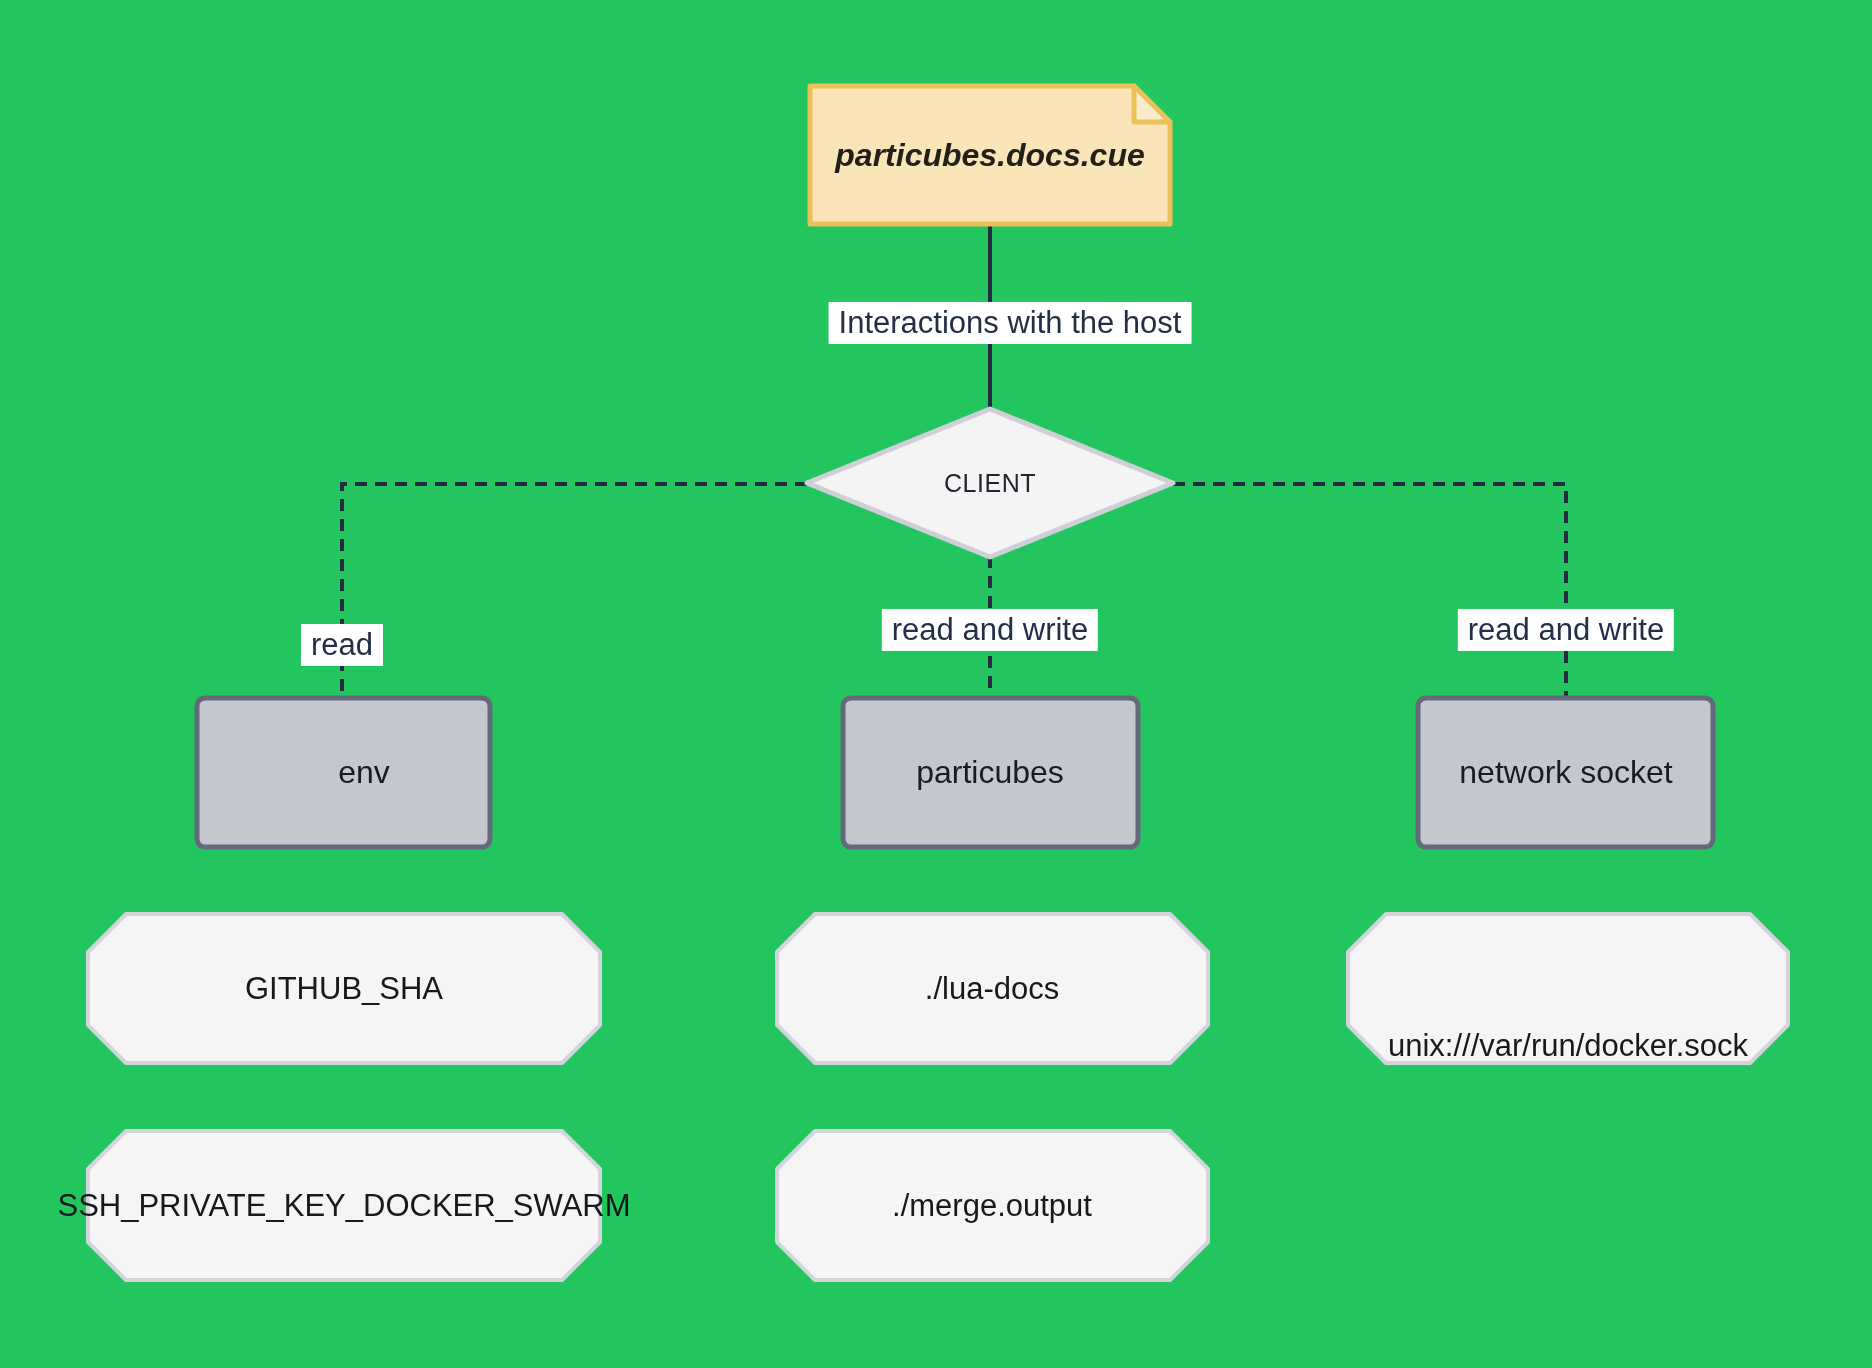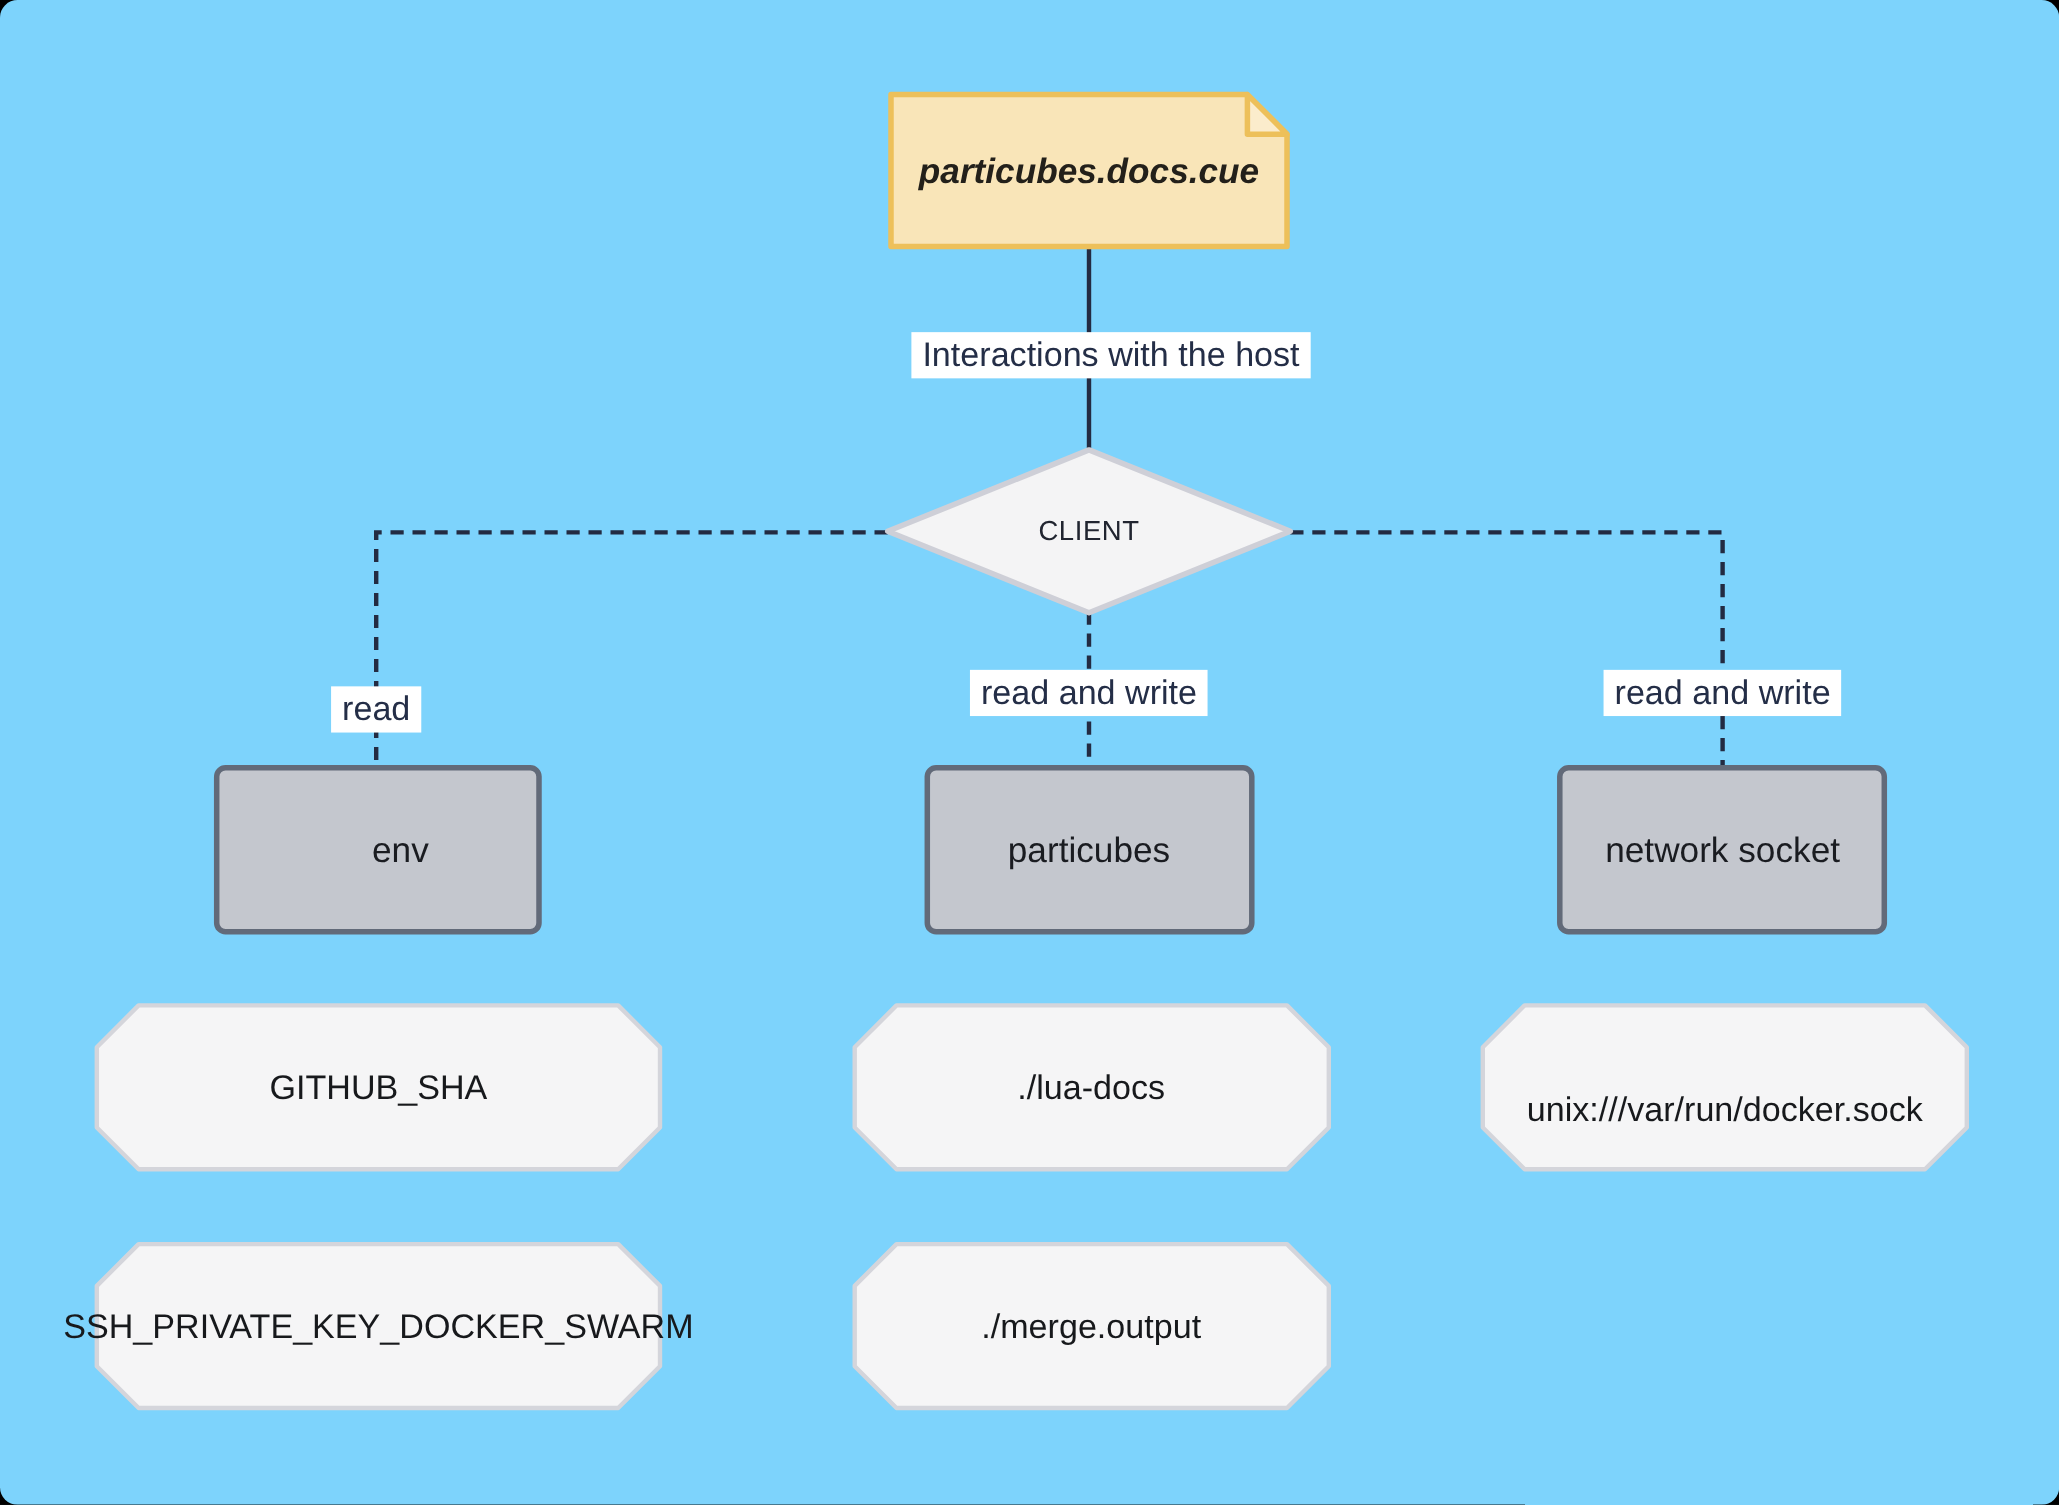--- a/index.html
+++ b/index.html
@@ -4,24 +4,23 @@
 <style>
   html, body {
     margin: 0;
     padding: 0;
     background: #000000;
   }
   .stage {
     position: relative;
     width: 1872px;
     height: 1368px;
-    background: #7dd3fc;
+    background: #22c55e;
     overflow: hidden;
     font-family: "Liberation Sans", "DejaVu Sans", sans-serif;
-    border-radius: 16px;
   }
   .stage svg {
     position: absolute;
     left: 0;
     top: 0;
   }
   .label {
     position: absolute;
     transform: translate(-50%, -50%);
     white-space: nowrap;
@@ -85,20 +84,20 @@
 
   <div class="label note-label" style="left:990px; top:156px;">particubes.docs.cue</div>
   <div class="label client-label" style="left:990px; top:484px;">CLIENT</div>
   <div class="label" style="left:364px; top:773px;">env</div>
   <div class="label" style="left:990px; top:773px;">particubes</div>
   <div class="label" style="left:1566px; top:773px;">network socket</div>
   <div class="label hex-label" style="left:344px; top:989px;">GITHUB_SHA</div>
   <div class="label hex-label" style="left:344px; top:1206px;">SSH_PRIVATE_KEY_DOCKER_SWARM</div>
   <div class="label hex-label" style="left:992px; top:989px;">./lua-docs</div>
   <div class="label hex-label" style="left:992px; top:1206px;">./merge.output</div>
-  <div class="label hex-label" style="left:1568px; top:1009px;text-align:center;">unix:///var/run/docker.sock</div>
+  <div class="label hex-label" style="left:1568px; top:1046px;text-align:center;">unix:///var/run/docker.sock</div>
 
   <div class="chip" style="left:975px; top:323px;margin-left:35px;">Interactions with the host</div>
   <div class="chip" style="left:342px; top:629px;margin-top:16px;">read</div>
   <div class="chip" style="left:990px; top:630px;">read and write</div>
   <div class="chip" style="left:1566px; top:630px;">read and write</div>
 
 </div>
 
 </body></html>

